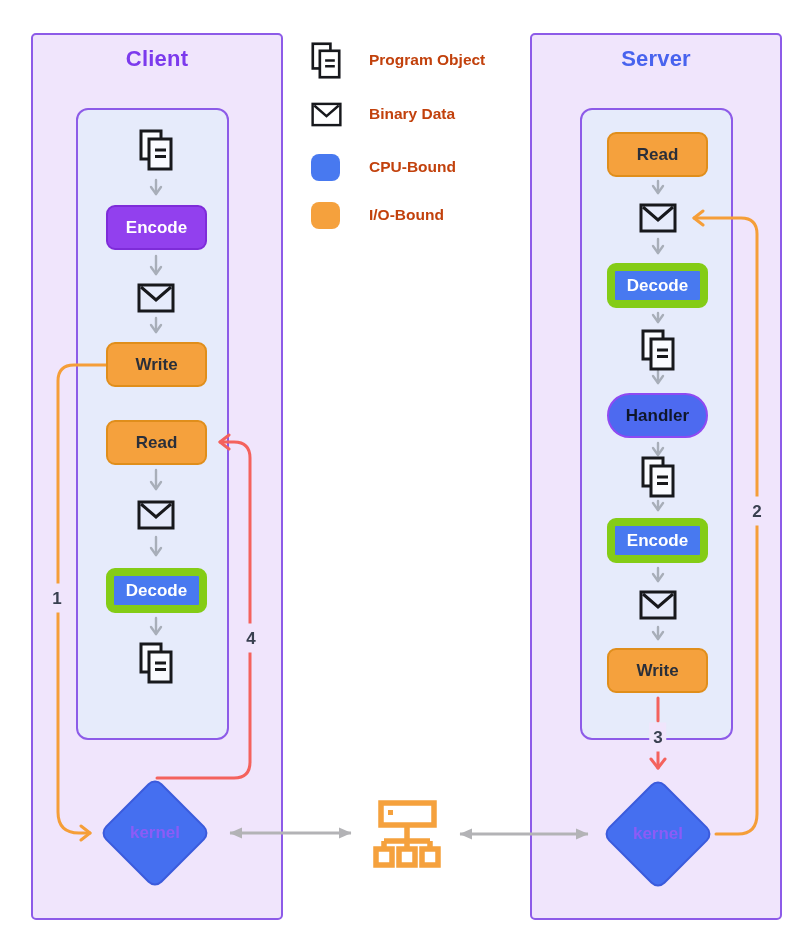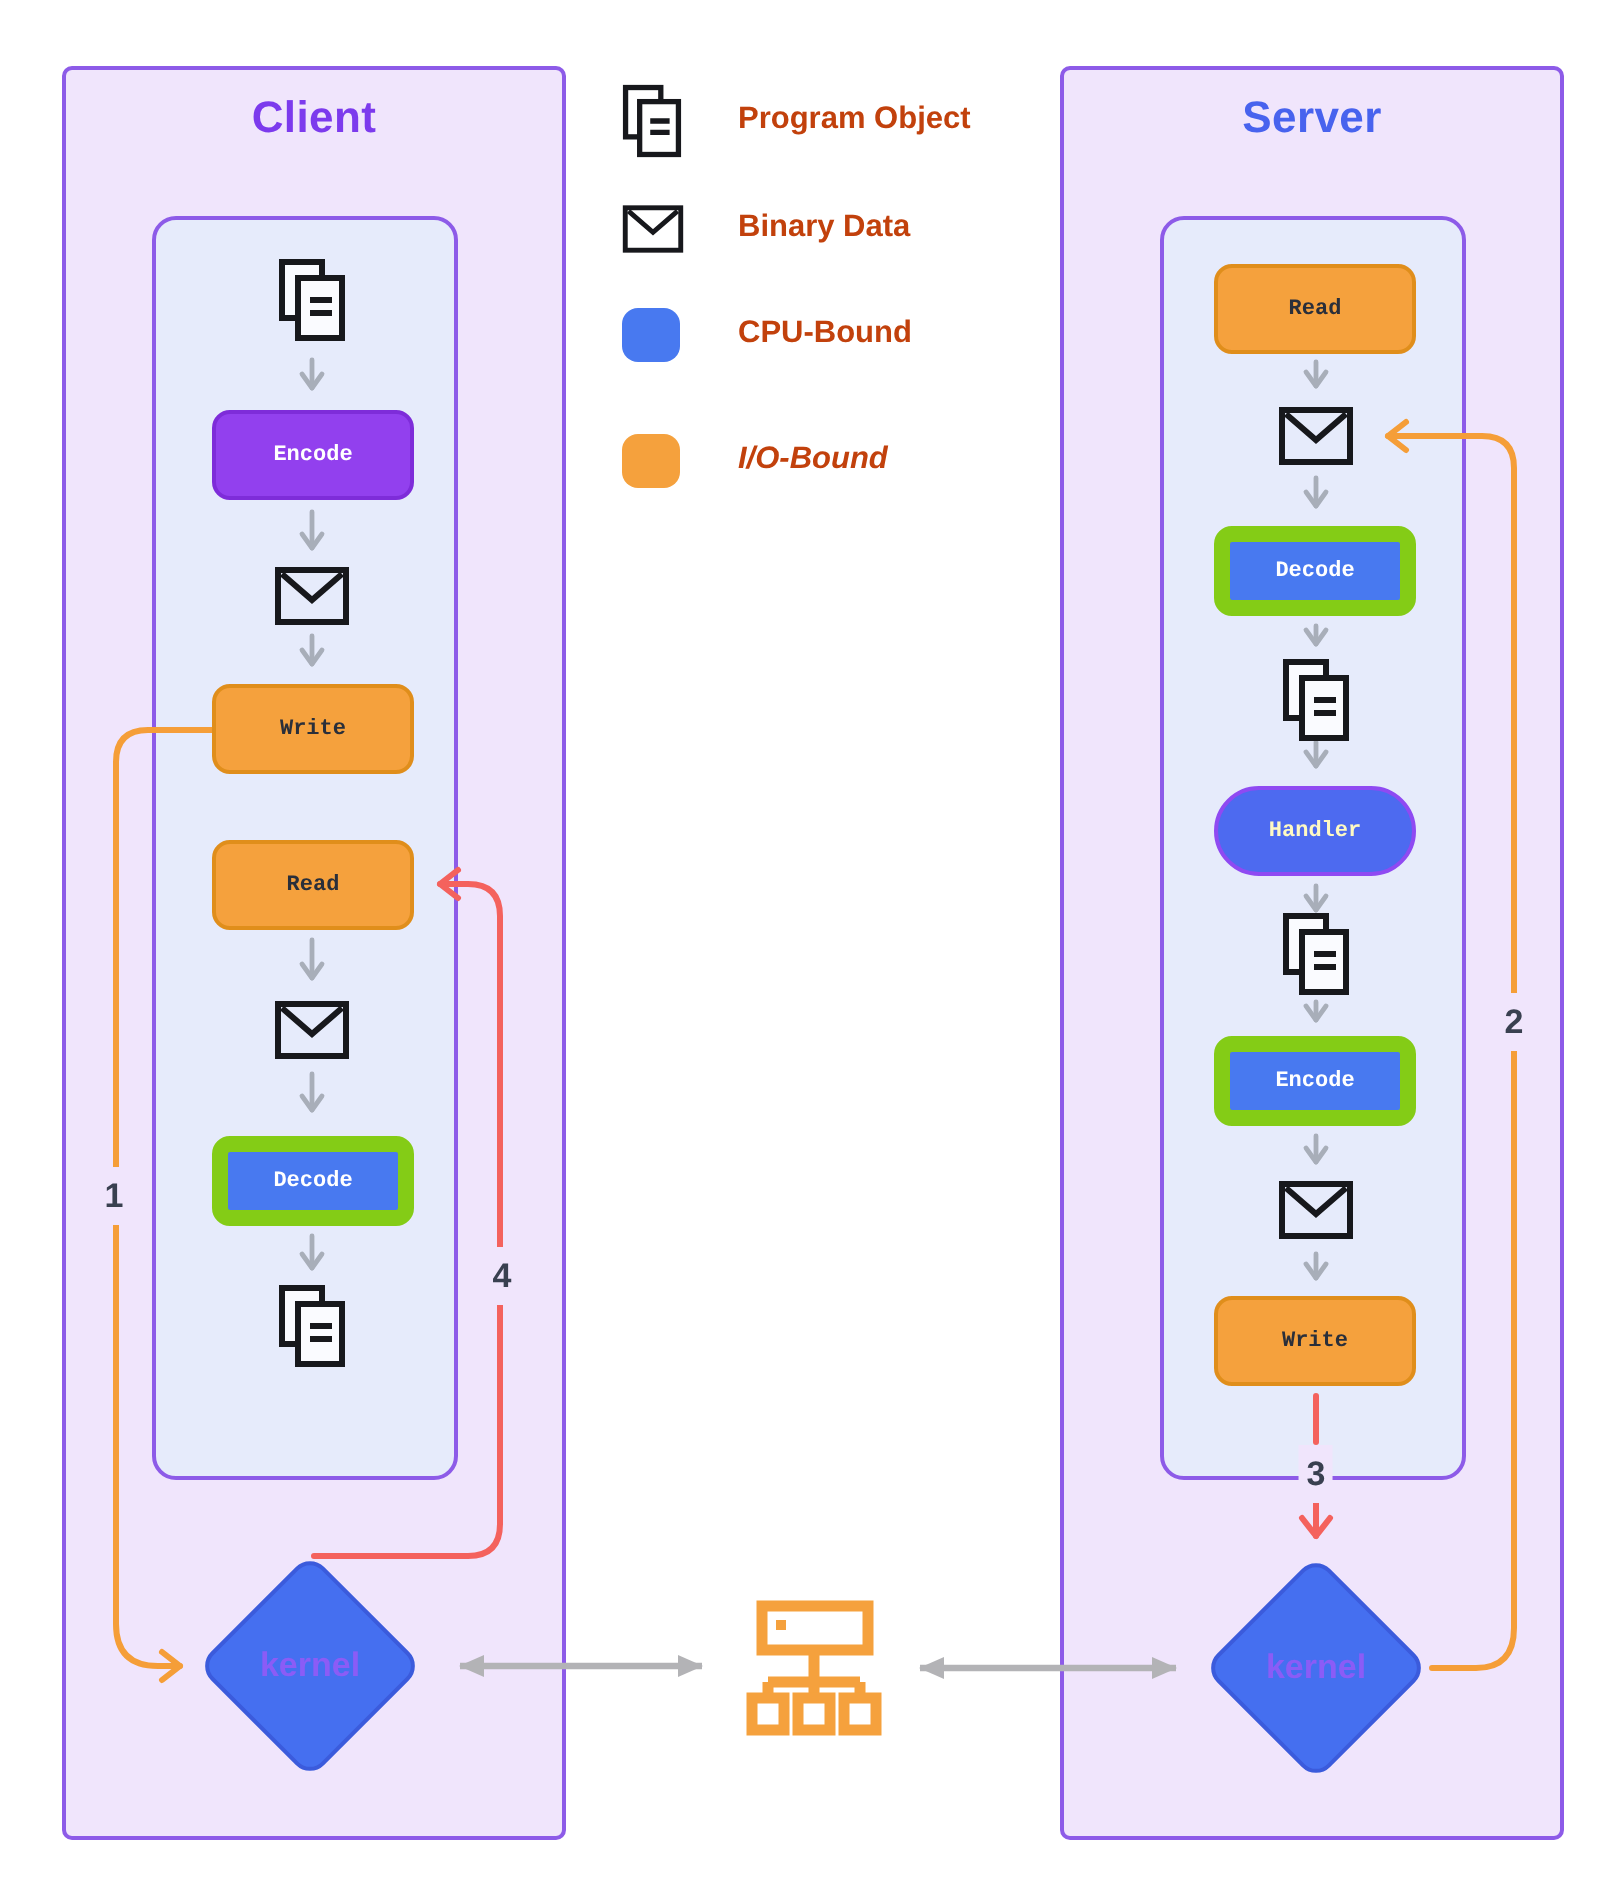--- a/index.html
+++ b/index.html
@@ -25,26 +25,26 @@
     background:#E6EBFB;border:2px solid #8D5BE8;border-radius:12px;box-sizing:border-box;
   }
   .inner-panel.client{left:76px;}
   .inner-panel.server{left:580px;}
   
   svg.overlay{position:absolute;left:0;top:0;pointer-events:none;}
   
   .box{
     position:absolute;width:101px;height:45px;border-radius:9px;box-sizing:border-box;
     display:flex;align-items:center;justify-content:center;
-    font-size:11px;font-weight:bold;font-family:Liberation Mono, monospace;
+    font-size:17px;font-weight:bold;
   }
   .box.orange{background:#F5A13D;border:2px solid #E08E1B;color:#2A2F3A;}
   .box.blue{background:#4879F0;border:8px solid #84cc16;color:#ffffff;}
   .box.purple{background:#9240EE;border:2px solid #7E2CD9;color:#ffffff;}
-  .box.pill{background:#4D6AF0;border:2.5px solid #8F4AF2;border-radius:23px;color:#fef9c3;}
+  .box.pill{background:#4D6AF0;border:2.5px solid #8F4AF2;border-radius:23px;color:#0f172a;}
   .icon-node{position:absolute;line-height:0;}
   
   .diamond{position:absolute;width:80px;height:80px;}
   .diamond .shape{
     position:absolute;inset:0;background:#456FF0;border:2.5px solid #3B5BDC;
     border-radius:10px;transform:rotate(45deg);box-sizing:border-box;
   }
   .diamond .dlabel{
     position:absolute;inset:0;display:flex;align-items:center;justify-content:center;
     color:#8b5cf6;font-size:17px;font-weight:bold;
@@ -259,21 +259,21 @@
           </svg>
       </span>
       <span class="legend-label">Binary Data</span>
     </div>
     <div class="legend-row" style="top:109px;">
       <span class="legend-icon-cell">
           <span class="swatch blue"></span>
         </span>
       <span class="legend-label">CPU-Bound</span>
     </div>
-    <div class="legend-row" style="top:172px;font-style:italic;">
+    <div class="legend-row" style="top:157px;">
       <span class="legend-icon-cell">
           <span class="swatch orange"></span>
         </span>
       <span class="legend-label">I/O-Bound</span>
     </div>
   </div>
 
 </div>
 
 </body></html>

